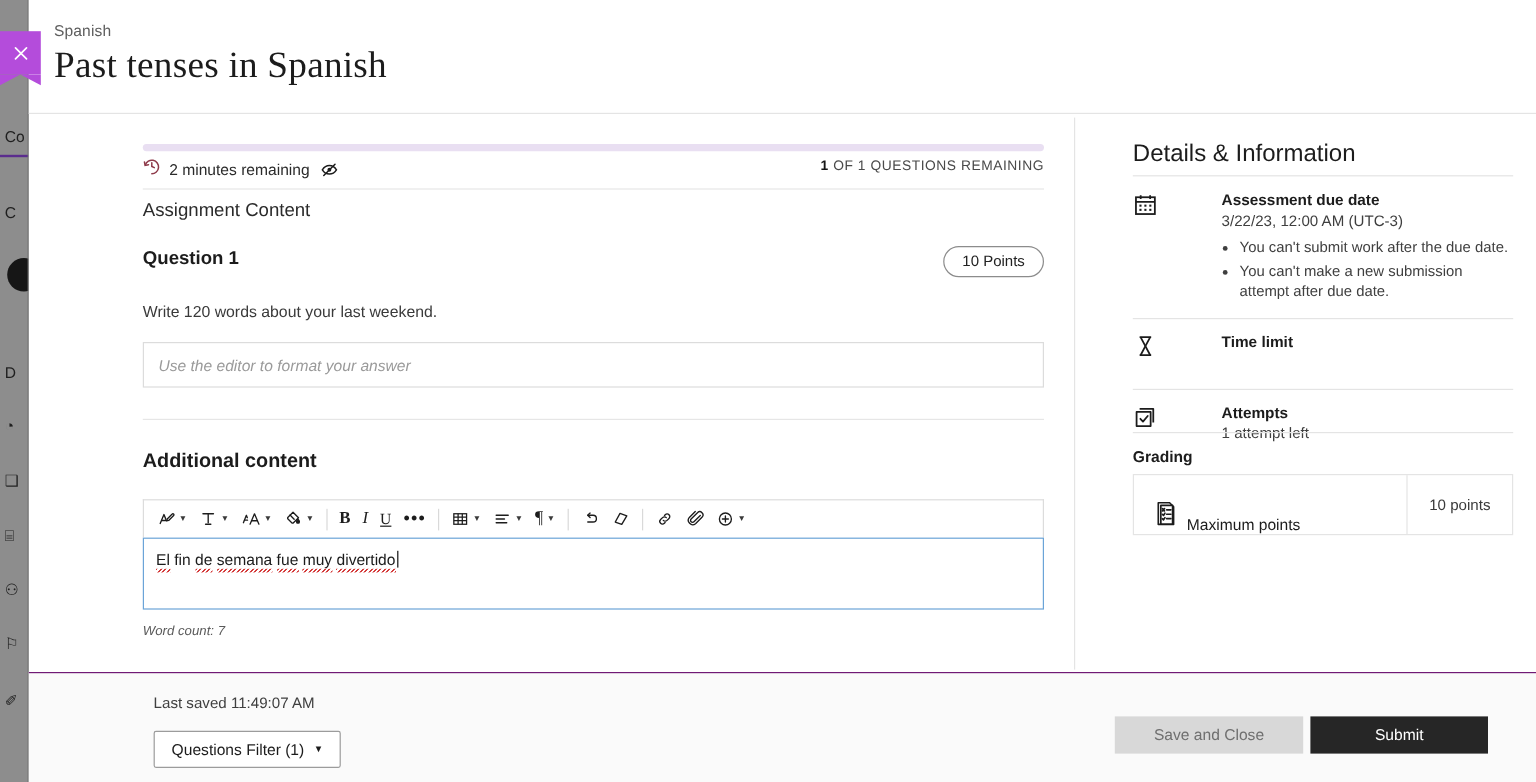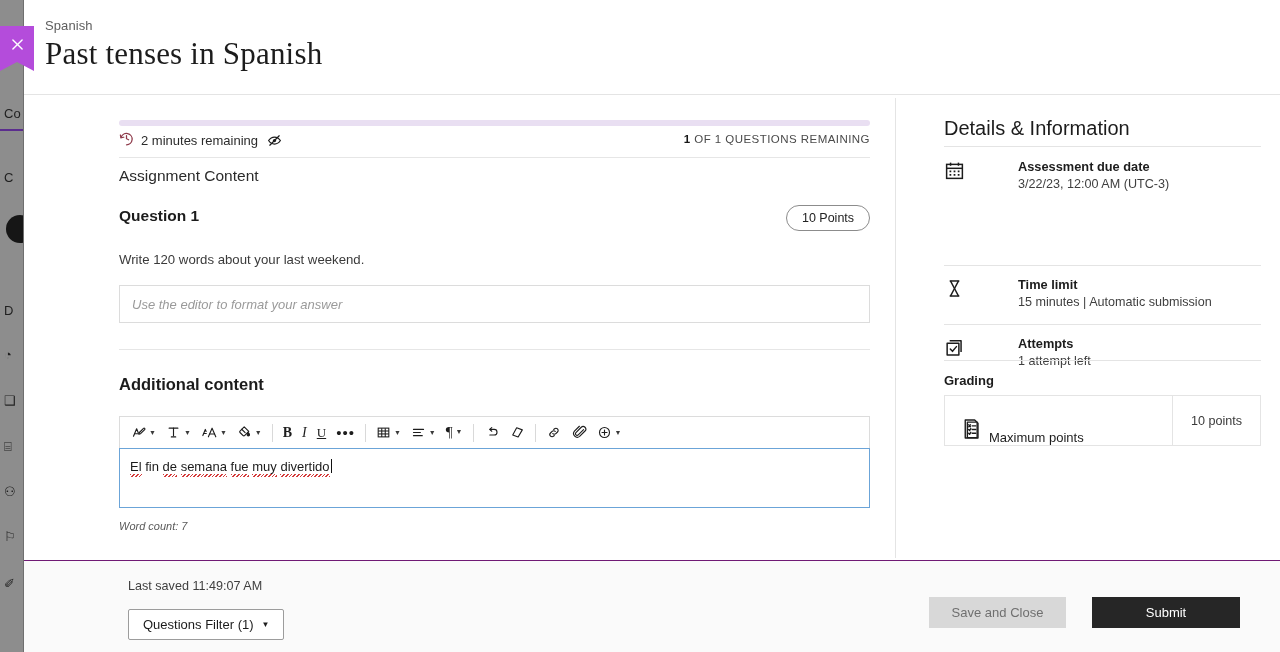--- a/index.html
+++ b/index.html
@@ -201,21 +201,21 @@
   }
   .lastsaved { position:absolute; left:104px; top:18px; font-size:12.6px; color:#3f3f3f; }
   .qfilter {
     position:absolute; left:104px; top:48px; height:31px; min-width:155px;
     border:1px solid #9c9c9c; background:#fff; border-radius:2px;
     display:flex; align-items:center; justify-content:center; gap:8px;
     font-size:13px; color:#1c1c1c; cursor:pointer; padding:0 14px;
   }
   .qf-caret { font-size:8px; color:#1c1c1c; }
   .btn-save {
-    position:absolute; left:905px; top:36px; width:137px; height:31px;
+    position:absolute; left:905px; top:36px; width:157px; height:31px;
     background:#d8d8d8; color:#6f6f6f; border:none;
     font-size:13px; font-family:"Liberation Sans", sans-serif;
     display:flex; align-items:center; justify-content:center; cursor:not-allowed;
   }
   .btn-submit {
     position:absolute; left:1068px; top:36px; width:148px; height:31px;
     background:#262626; color:#fff; border:none;
     font-size:13px; font-family:"Liberation Sans", sans-serif;
     display:flex; align-items:center; justify-content:center; cursor:pointer;
   }
@@ -455,37 +455,40 @@
               <rect x="11" y="12" width="2" height="2" fill="#1c1c1c" stroke="none"></rect>
               <rect x="15.7" y="12" width="2" height="2" fill="#1c1c1c" stroke="none"></rect>
               <rect x="6.3" y="16" width="2" height="2" fill="#1c1c1c" stroke="none"></rect>
               <rect x="11" y="16" width="2" height="2" fill="#1c1c1c" stroke="none"></rect>
               <rect x="15.7" y="16" width="2" height="2" fill="#1c1c1c" stroke="none"></rect>
             </svg>
           </div>
           <div class="det-body">
             <div class="det-h">Assessment due date</div>
             <div class="det-sub">3/22/23, 12:00 AM (UTC-3)</div>
+            <ul class="det-list">
+              <li>You can't submit work after the due date.</li>
+              <li>You can't make a new submission attempt after due date.</li>
+            </ul>
           </div>
         </div>
 
         <div class="det-rule" style="top:170px"></div>
 
         <div class="det-item" style="top:182px">
           <div class="det-ico">
             <svg width="21" height="21" viewBox="0 0 24 24" fill="none" stroke="#1c1c1c" stroke-width="1.7" stroke-linejoin="round">
               <line x1="6.5" y1="3.4" x2="17.5" y2="3.4"></line>
               <line x1="6.5" y1="20.6" x2="17.5" y2="20.6"></line>
               <path d="M7.4 3.4 12 12 7.4 20.6"></path>
               <path d="M16.6 3.4 12 12 16.6 20.6"></path>
             </svg>
           </div>
           <div class="det-body">
             <div class="det-h">Time limit</div>
-            <div class="det-sub">15 minutes | Automatic submission</div>
           </div>
         </div>
 
         <div class="det-rule" style="top:229px"></div>
 
         <div class="det-item" style="top:241px">
           <div class="det-ico">
             <svg width="21" height="21" viewBox="0 0 24 24" fill="none" stroke="#1c1c1c" stroke-width="1.7" stroke-linejoin="round">
               <path d="M6.5 4.2h13v13"></path>
               <rect x="3.6" y="7.2" width="13.4" height="13.4"></rect>

